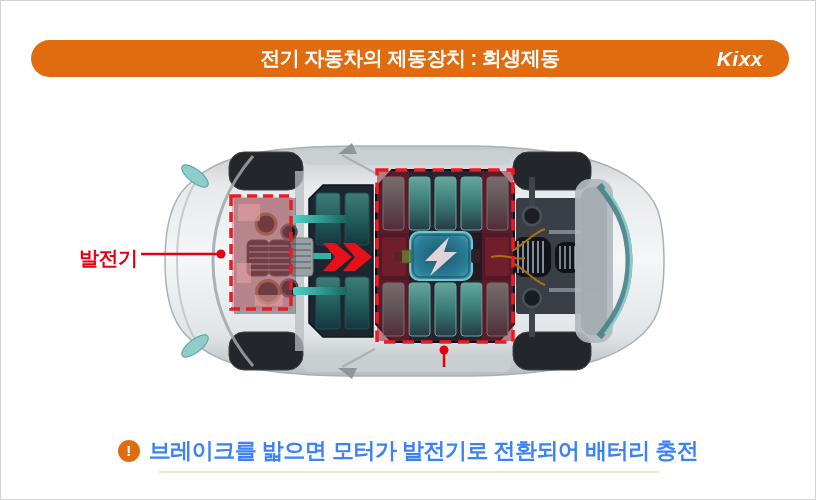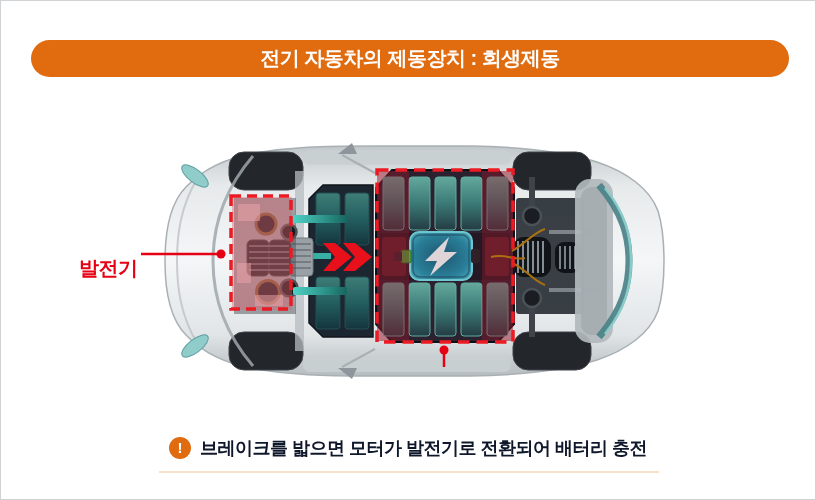--- a/index.html
+++ b/index.html
@@ -11,38 +11,39 @@
   
   .header-bar{position:absolute;left:30px;top:39px;width:758px;height:37px;
     background:#E06C0F;border-radius:19px;}
   .header-title{position:absolute;left:0;right:0;top:0;height:37px;line-height:37px;
     text-align:center;color:#ffffff;font-size:20px;font-weight:700;letter-spacing:-0.5px;}
   .brand{position:absolute;right:26px;top:0;height:37px;line-height:37px;color:#ffffff;
     font-size:21px;font-weight:900;font-style:italic;letter-spacing:0.5px;}
   
   .label-red{position:absolute;color:#E60013;font-size:20px;font-weight:800;
     letter-spacing:-0.5px;white-space:nowrap;}
-  .generator-label{left:78px;top:254px;font-family:Liberation Mono, monospace;}
+  .generator-label{left:78px;top:244px;font-family:Liberation Mono, monospace;}
   .battery-label{left:443px;top:369px;transform:translateX(-50%);}
   .diagram-svg{position:absolute;left:0;top:115px;}
   
   .note-row{position:absolute;left:0;top:435px;width:100%;display:flex;
     justify-content:center;align-items:center;gap:9px;}
   .note-icon{width:22px;height:22px;border-radius:50%;background:#E06C12;color:#fff;
     font-size:15px;font-weight:900;text-align:center;line-height:22px;flex:0 0 auto;}
-  .note-text{font-size:18px;font-weight:700;color:#0f172a;letter-spacing:-0.5px;white-space:nowrap;}
+  .note-text{font-size:22px;font-weight:700;color:#3b82f6;letter-spacing:-0.5px;white-space:nowrap;}
   .divider{position:absolute;left:158px;top:470px;width:500px;height:2px;background:#F6E2C6;}
 </style>
 </head>
 <body>
 
 <div class="stage">
 
   <div class="header-bar">
     <div class="header-title">전기 자동차의 제동장치 : 회생제동</div>
+    <div class="brand">Kixx</div>
   </div>
 
   <svg class="diagram-svg" width="816" height="290" viewBox="0 115 816 290" xmlns="http://www.w3.org/2000/svg">
     <defs>
       <linearGradient id="gBody" x1="0" y1="143" x2="0" y2="375" gradientUnits="userSpaceOnUse">
         <stop offset="0" stop-color="#c0c6c9"></stop>
           <stop offset="0.18" stop-color="#e7eaeb"></stop>
         <stop offset="0.5" stop-color="#f4f6f7"></stop>
           <stop offset="0.82" stop-color="#e1e5e7"></stop>
         <stop offset="1" stop-color="#b6bcc0"></stop>

